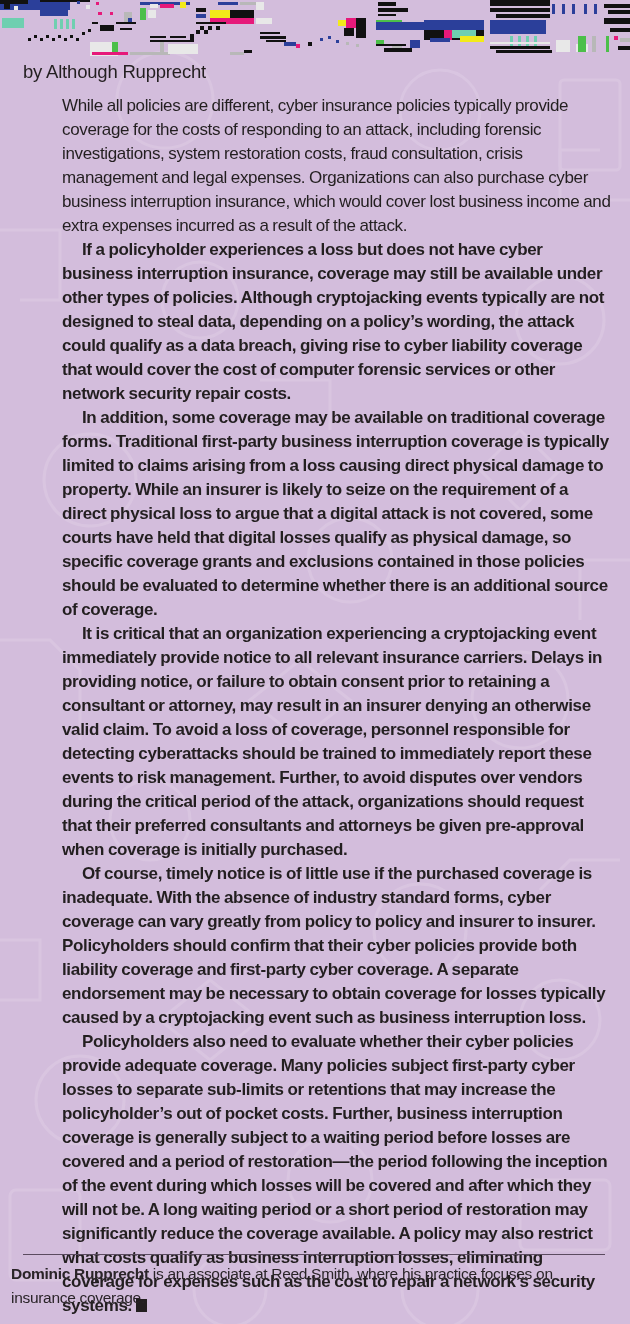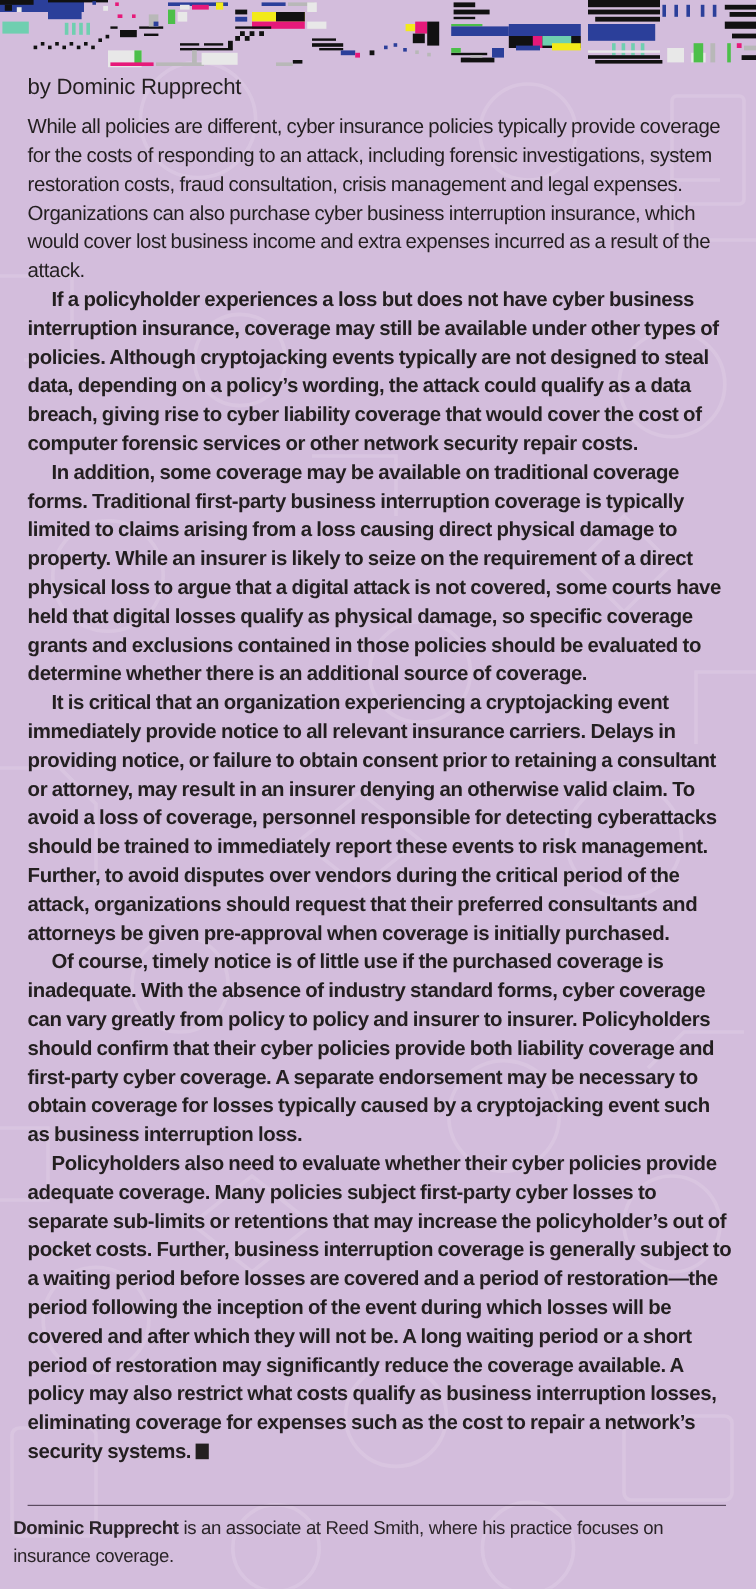--- a/index.html
+++ b/index.html
@@ -11,21 +11,21 @@
     position: relative;
   }
   .bg-pattern { position: absolute; inset: 0; z-index: 0; pointer-events: none; }
   .glitch-banner { position: absolute; left: 0; top: 0; width: 630px; height: 60px; z-index: 1; }
   .content { position: absolute; left: 23px; top: 60px; width: 590px; z-index: 2; }
   .title {
     margin: 0; font-weight: bold; color: #8a3f9c;
     font-size: 39px; line-height: 42px; letter-spacing: -0.3px;
   }
   .byline { margin: 0; font-size: 18.5px; line-height: 24px; font-weight: normal; color: #231f20; letter-spacing: -0.2px; }
-  .body-text { margin-top: 10px; }
+  .body-text { margin-top: 10px; margin-left: 39px; }
   .para {
     margin: 0; font-size: 17px; line-height: 24px; letter-spacing: -0.35px;
     text-indent: 0; word-spacing: -0.5px;
   }
   .para.indent { text-indent: 20px; font-weight: bold; }
   .end-mark {
     display: inline-block; width: 11px; height: 13px; background: #231f20;
     vertical-align: -1px; margin-left: 4px;
   }
   .rule { position: absolute; left: 23px; top: 1254px; width: 582px; height: 1px; background: #5b4b60; z-index: 2; }
@@ -192,21 +192,21 @@
     <rect x="604" y="4" width="26" height="4" fill="#111111"></rect>
     <rect x="608" y="10" width="22" height="4" fill="#111111"></rect>
     <rect x="604" y="18" width="26" height="6" fill="#111111"></rect>
     <rect x="610" y="28" width="20" height="4" fill="#111111"></rect>
     <rect x="614" y="36" width="4" height="4" fill="#e6197a"></rect>
     <rect x="620" y="38" width="10" height="4" fill="#b8b8b8"></rect>
     <rect x="618" y="46" width="12" height="4" fill="#111111"></rect>
   </svg>
 
 <main class="content">
-  <h2 class="byline">by Dominic Rupprecht</h2>
+  <h2 class="byline">by Although Rupprecht</h2>
   <div class="body-text">
     <p class="para">While all policies are different, cyber insurance policies typically provide coverage for the costs of responding to an attack, including forensic investigations, system restoration costs, fraud consultation, crisis management and legal expenses. Organizations can also purchase cyber business interruption insurance, which would cover lost business income and extra expenses incurred as a result of the attack.</p>
     <p class="para indent">If a policyholder experiences a loss but does not have cyber business interruption insurance, coverage may still be available under other types of policies. Although cryptojacking events typically are not designed to steal data, depending on a policy’s wording, the attack could qualify as a data breach, giving rise to cyber liability coverage that would cover the cost of computer forensic services or other network security repair costs.</p>
     <p class="para indent">In addition, some coverage may be available on traditional coverage forms. Traditional first-party business interruption coverage is typically limited to claims arising from a loss causing direct physical damage to property. While an insurer is likely to seize on the requirement of a direct physical loss to argue that a digital attack is not covered, some courts have held that digital losses qualify as physical damage, so specific coverage grants and exclusions contained in those policies should be evaluated to determine whether there is an additional source of coverage.</p>
     <p class="para indent">It is critical that an organization experiencing a cryptojacking event immediately provide notice to all relevant insurance carriers. Delays in providing notice, or failure to obtain consent prior to retaining a consultant or attorney, may result in an insurer denying an otherwise valid claim. To avoid a loss of coverage, personnel responsible for detecting cyberattacks should be trained to immediately report these events to risk management. Further, to avoid disputes over vendors during the critical period of the attack, organizations should request that their preferred consultants and attorneys be given pre-approval when coverage is initially purchased.</p>
     <p class="para indent">Of course, timely notice is of little use if the purchased coverage is inadequate. With the absence of industry standard forms, cyber coverage can vary greatly from policy to policy and insurer to insurer. Policyholders should confirm that their cyber policies provide both liability coverage and first-party cyber coverage. A separate endorsement may be necessary to obtain coverage for losses typically caused by a cryptojacking event such as business interruption loss.</p>
     <p class="para indent"><span>Policyholders also need to evaluate whether their cyber policies provide adequate coverage. Many policies subject first-party cyber losses to separate sub-limits or retentions that may increase the policyholder’s out of pocket costs. Further, business interruption coverage is generally subject to a waiting period before losses are covered and a period of restoration—the period following the inception of the event during which losses will be covered and after which they will not be. A long waiting period or a short period of restoration may significantly reduce the coverage available. A policy may also restrict what costs qualify as business interruption losses, eliminating coverage for expenses such as the cost to repair a network’s security systems.</span><span class="end-mark"></span></p>
   </div>
 </main>
 

